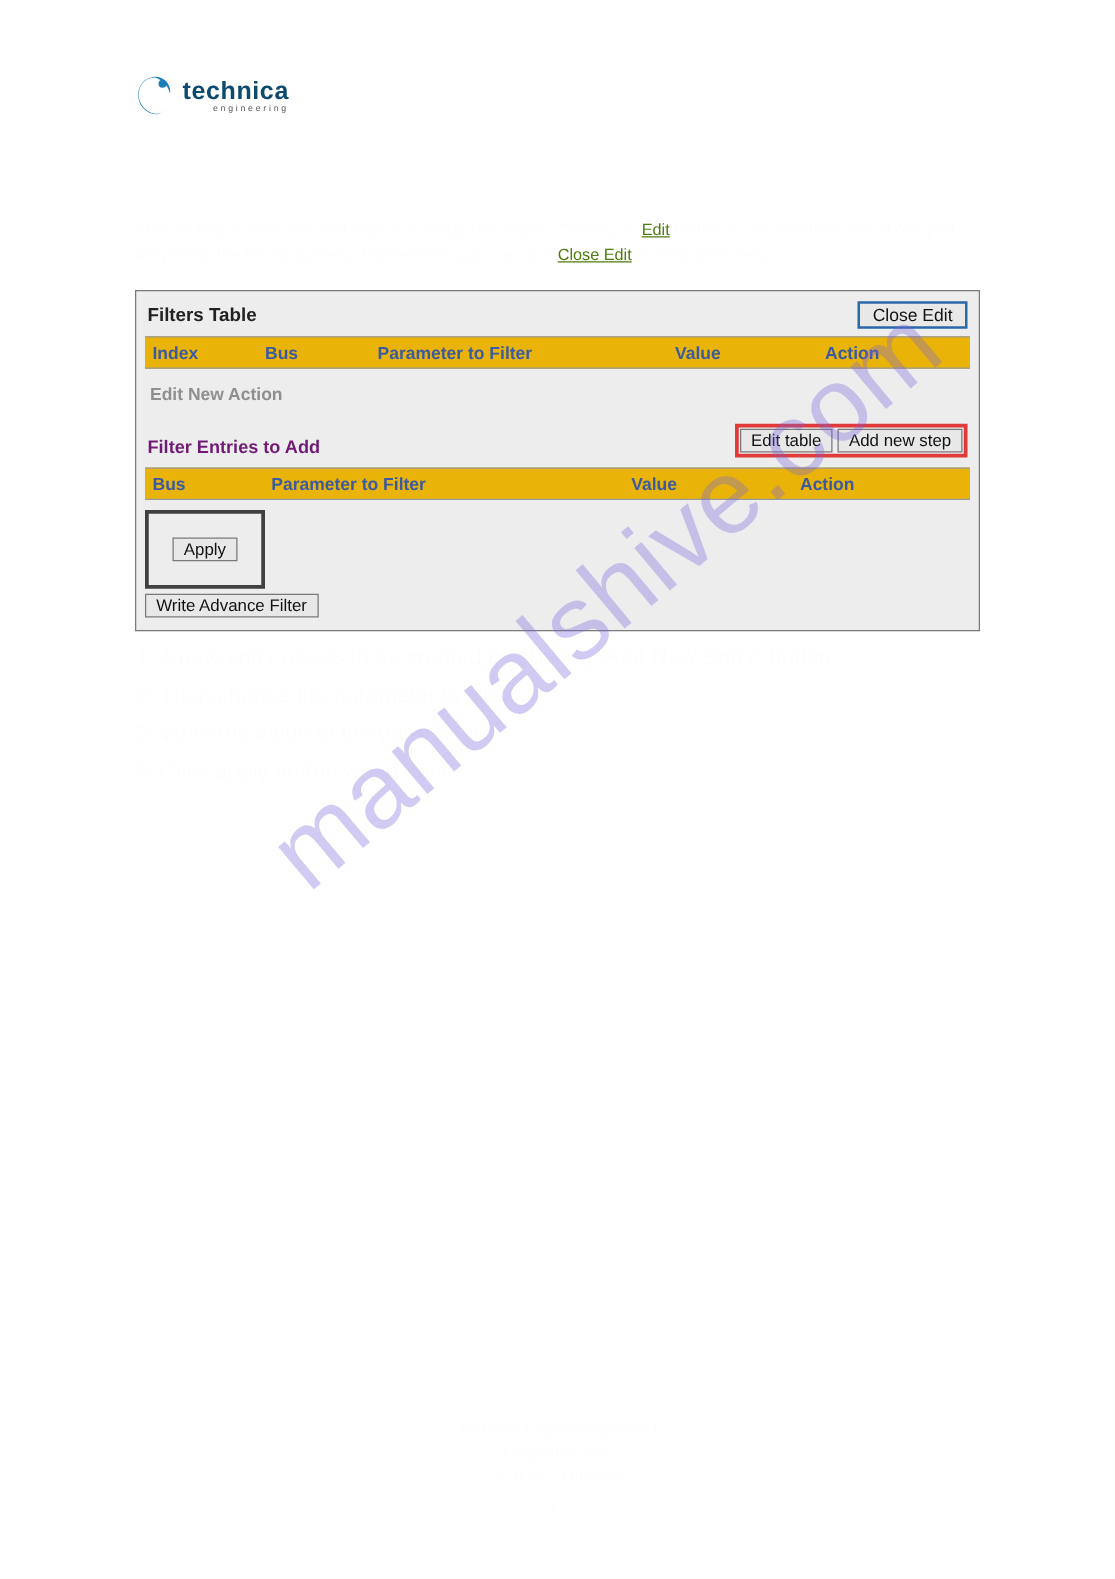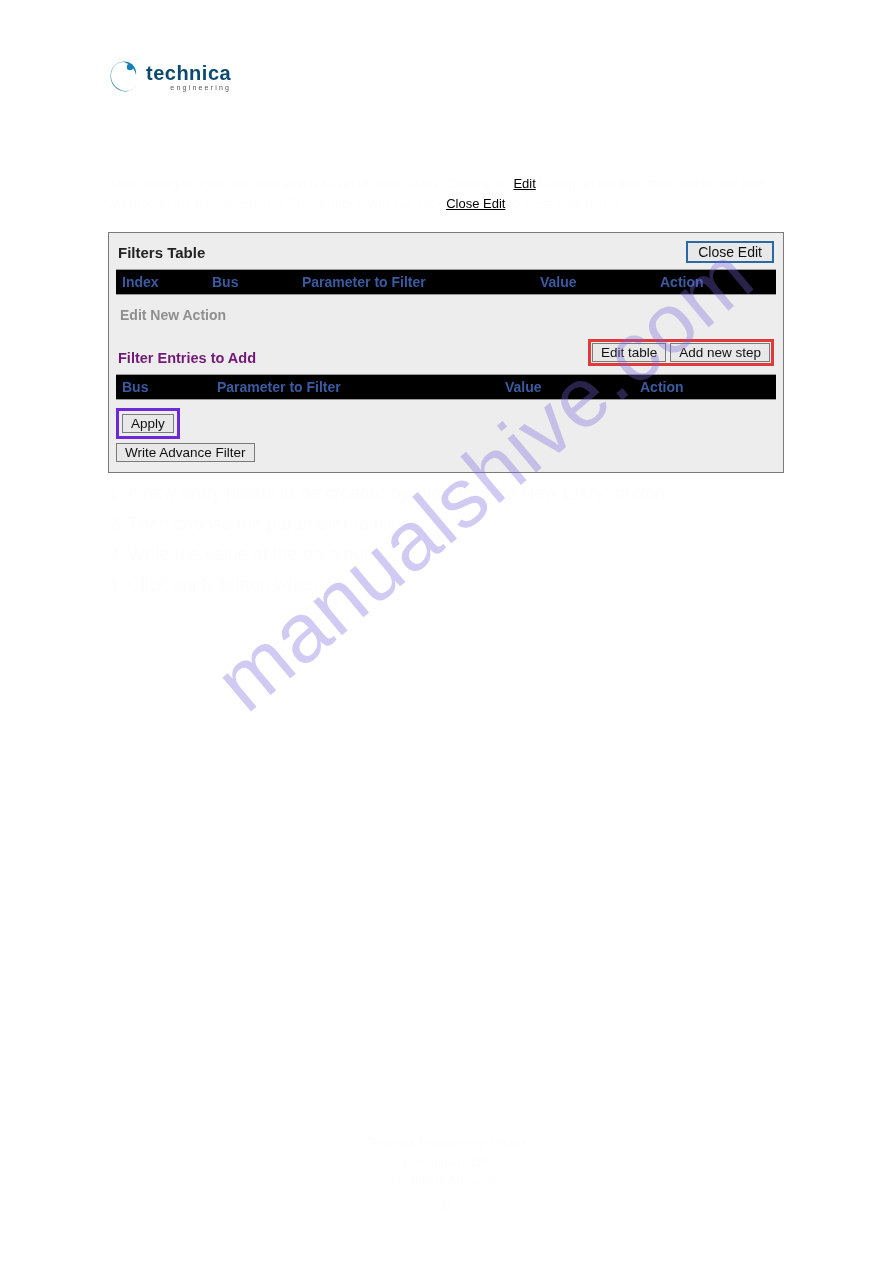--- a/index.html
+++ b/index.html
@@ -20,21 +20,21 @@
     align-items: center;
     gap: 6px;
     margin-bottom: 80px;
   }
   .intro {
     font-size: 13px;
     color: #fdfdfd;
     line-height: 1.55;
     margin-bottom: 18px;
   }
-  .intro a { color: #000000; text-decoration: underline; }
+  .intro a { color: #4d7c0f; text-decoration: underline; }
   .panel {
     border: 1px solid #7a7a7a;
     background: #ededed;
     padding: 6px 7px 10px 7px;
   }
   .panel-top {
     display: flex;
     justify-content: space-between;
     align-items: center;
     padding: 2px 2px 6px 2px;
@@ -47,21 +47,21 @@
   .close-btn {
     background: #e8e8e8;
     border: 2px solid #2b68a8;
     color: #111;
     font-size: 14px;
     padding: 1px 10px;
     cursor: pointer;
   }
   .thead {
     display: flex;
-    background: #000000;
+    background: #eab308;
     border-top: 1px solid #999;
     border-bottom: 1px solid #999;
     font-weight: bold;
     font-size: 14px;
     color: #3b5aa0;
     padding: 4px 6px;
   }
   .sub-title {
     font-weight: bold;
     font-size: 14px;
@@ -94,22 +94,22 @@
     cursor: pointer;
   }
   .bottom-actions {
     padding-top: 8px;
     display: flex;
     flex-direction: column;
     align-items: flex-start;
     gap: 4px;
   }
   .apply-wrap {
-    border: 3px solid #6d28d9;
-    padding: 3px;
+    border: 3px solid #404040;
+    padding: 19px;
     display: inline-block;
   }
   .col-index { width: 90px; }
   .col-bus   { width: 90px; }
   .col-param { flex: 1; }
   .col-value { width: 120px; }
   .col-action{ width: 110px; }
 
   .col2-bus   { width: 95px; }
   .col2-param { flex: 1; }

